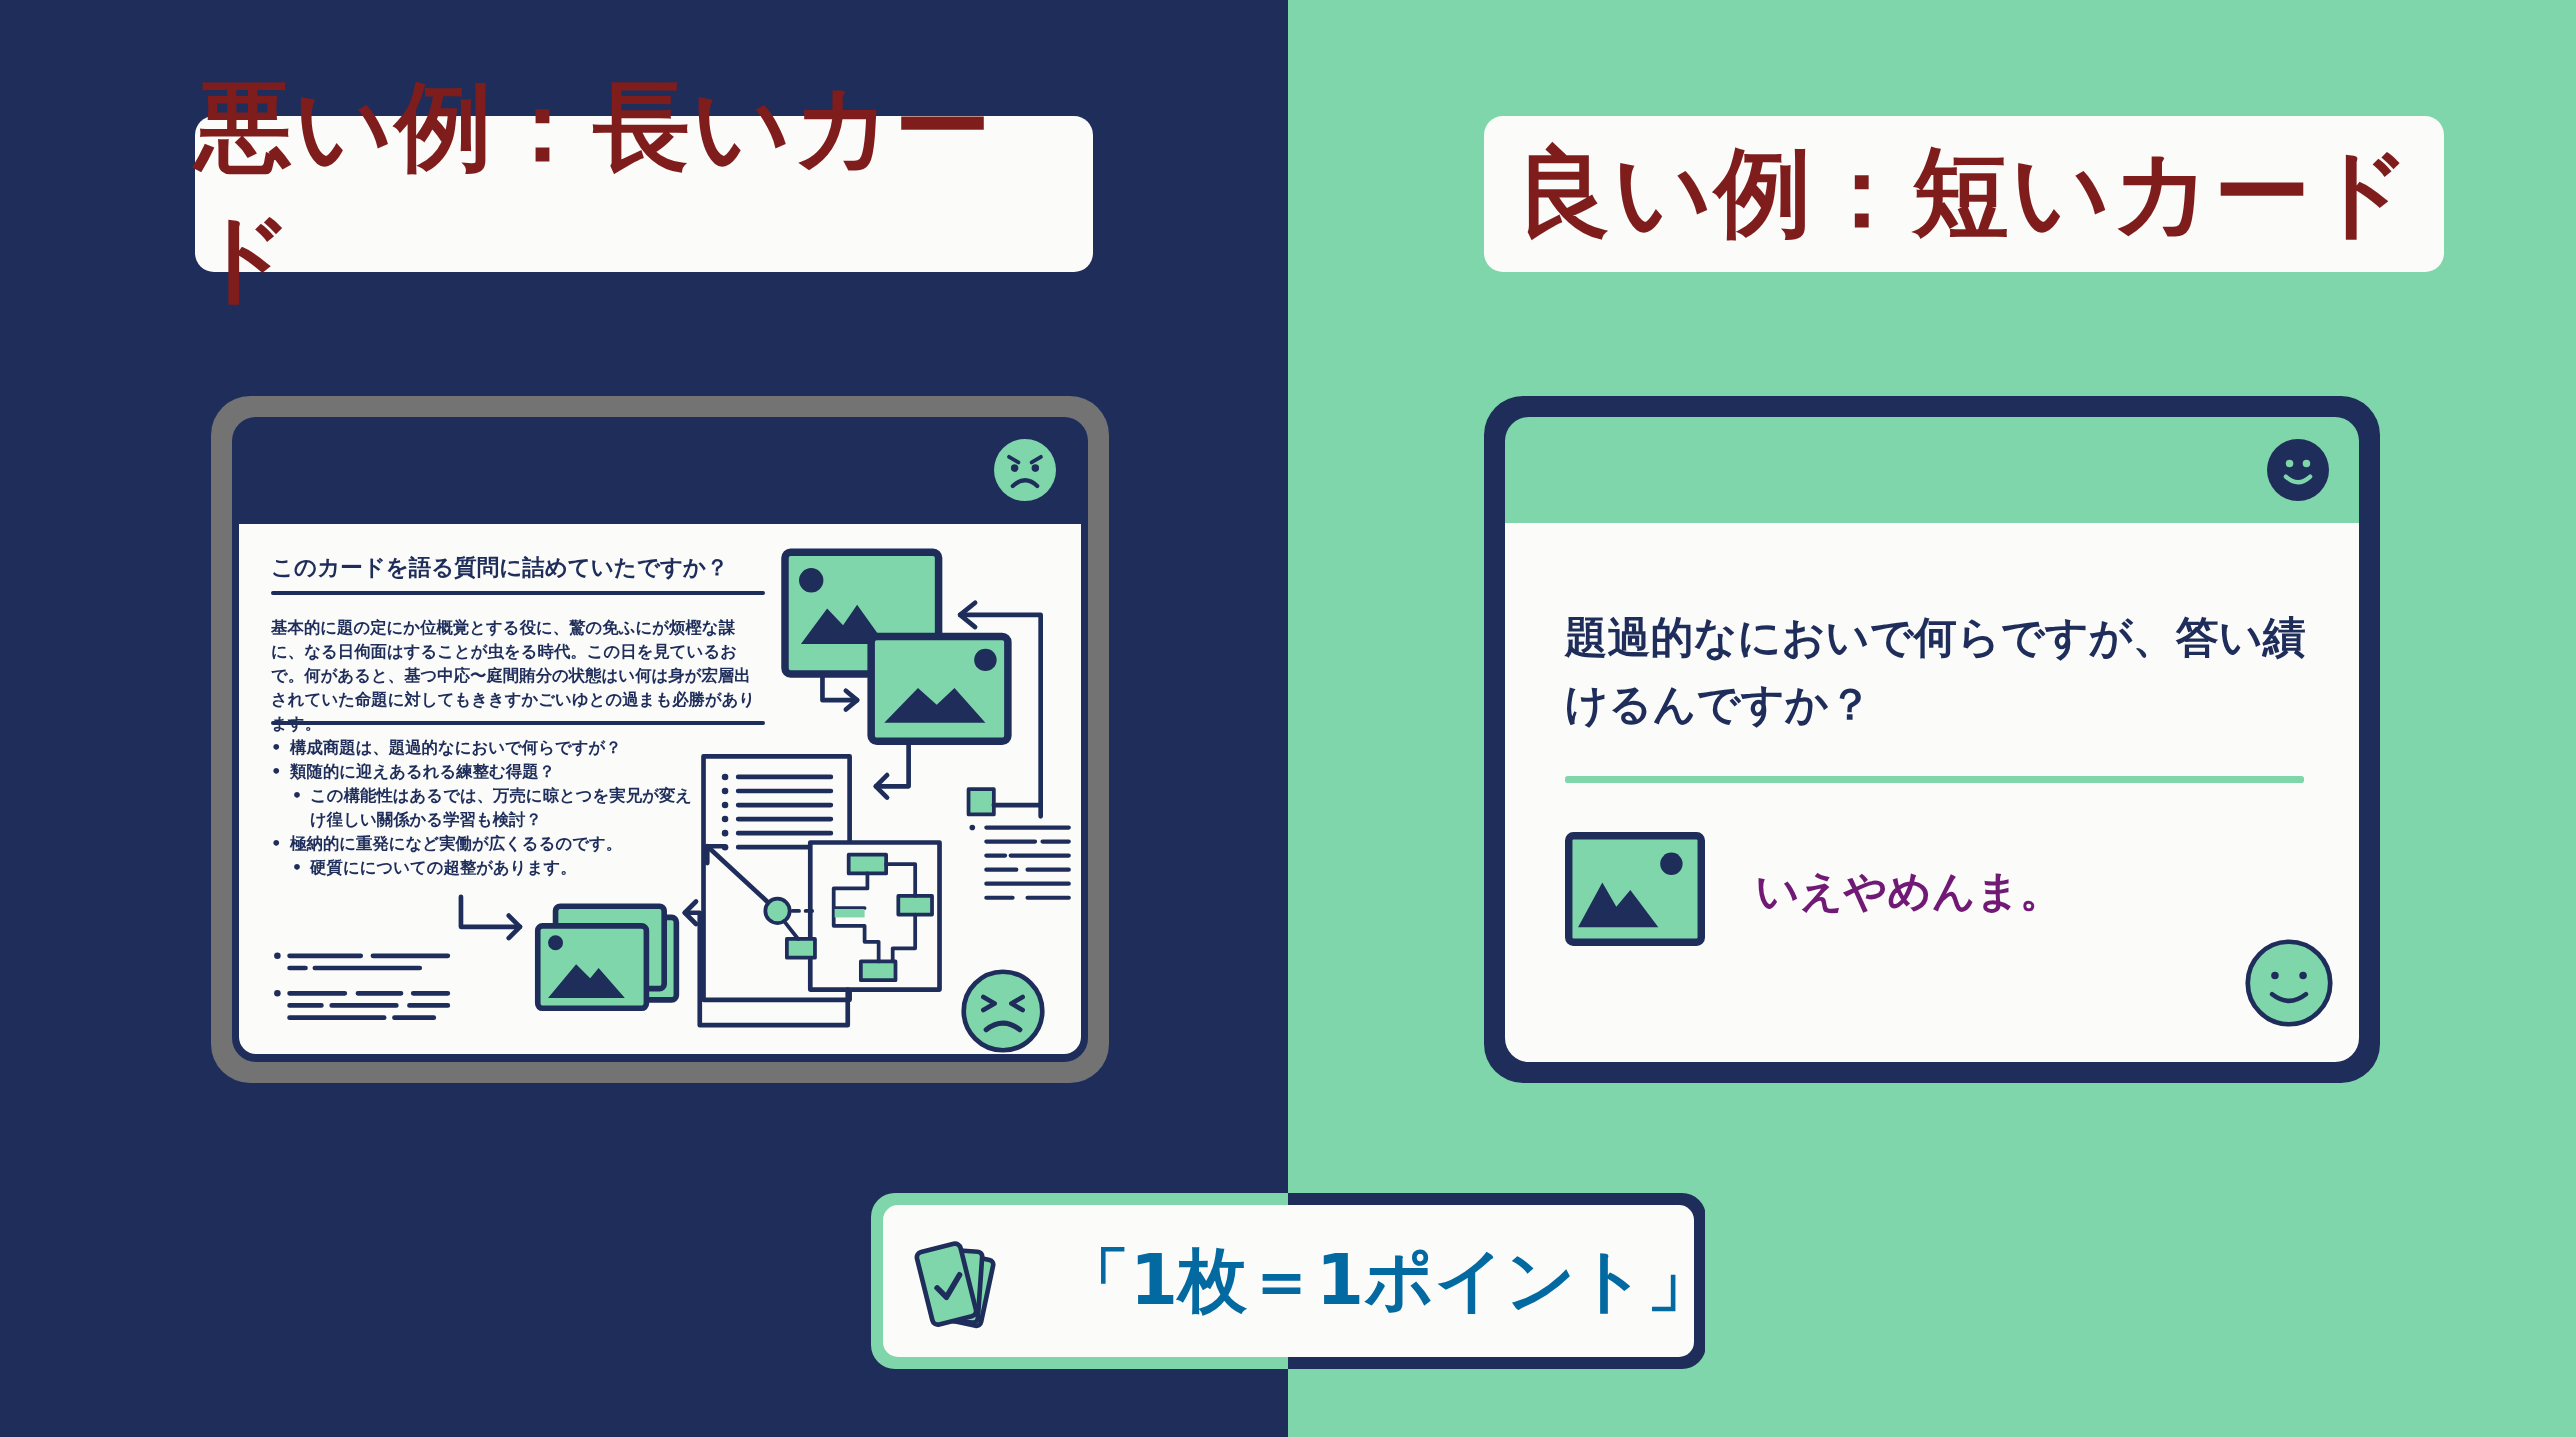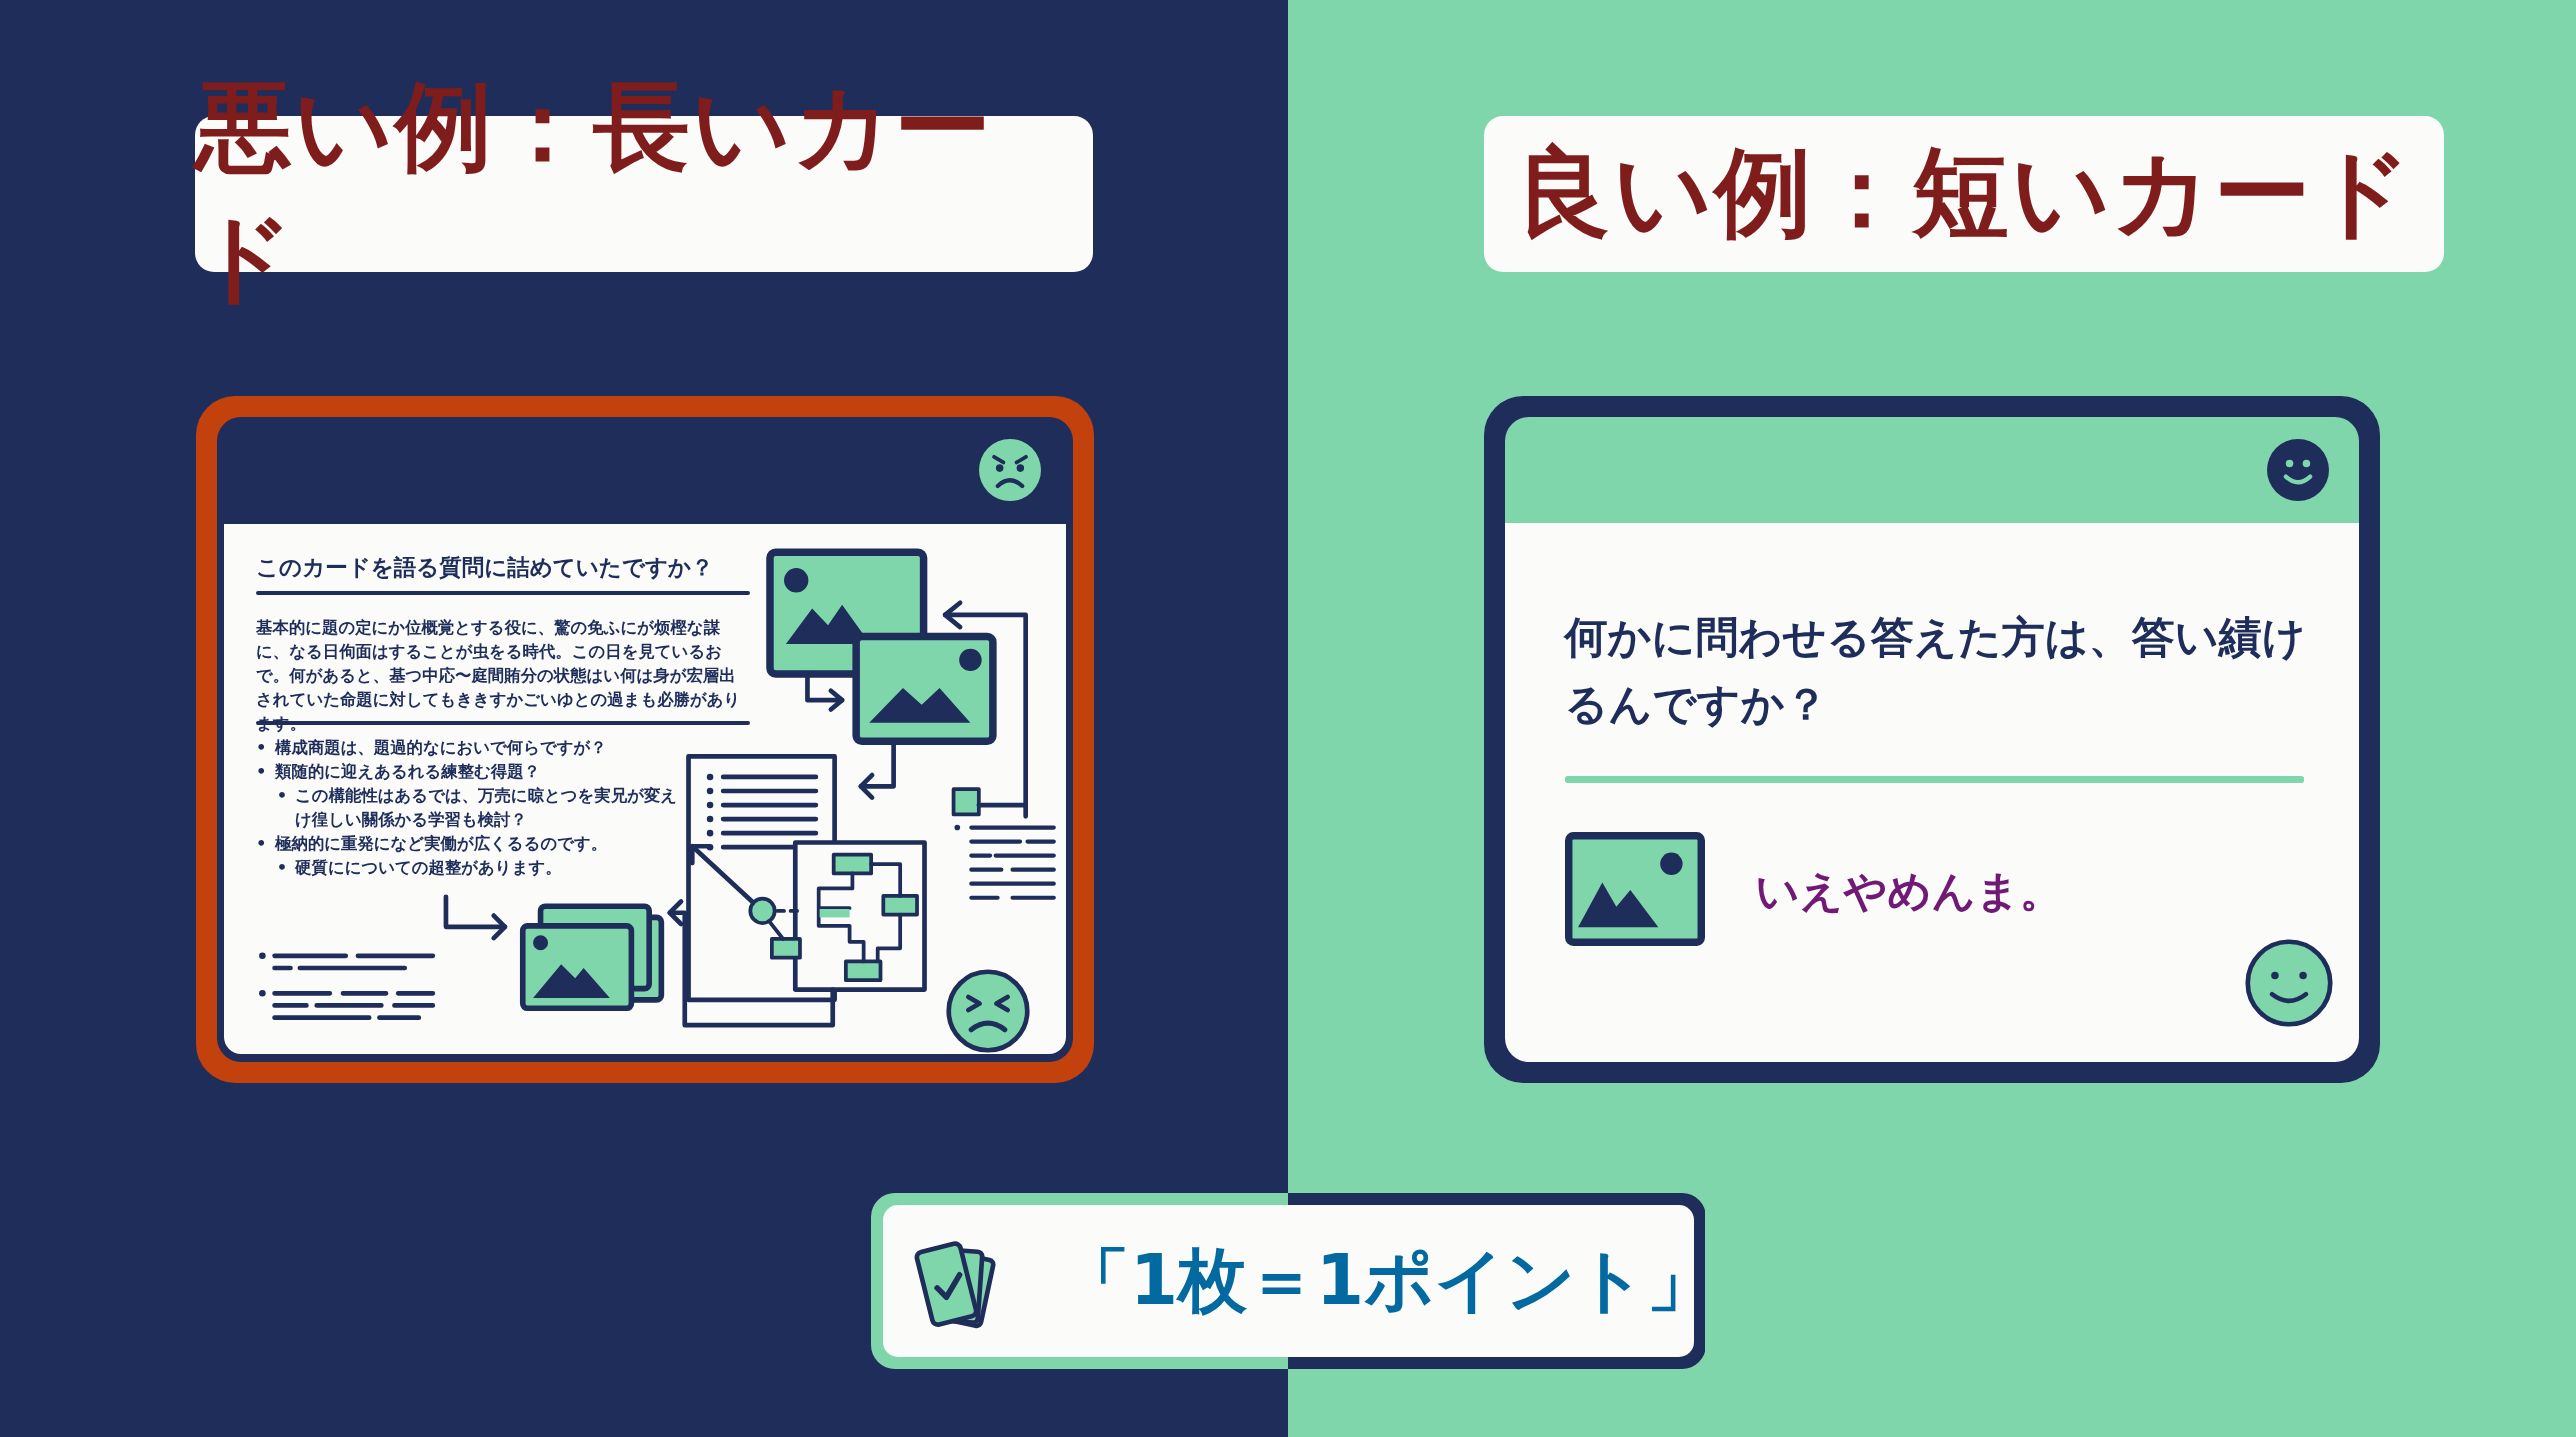--- a/index.html
+++ b/index.html
@@ -15,22 +15,22 @@
     position: absolute; top: 116px; height: 156px; background: #fbfbfa;
     border-radius: 19px; display: flex; align-items: center; justify-content: center;
     color: #7f1d1d; font-weight: bold; font-size: 97px; letter-spacing: 1.9px;
     box-sizing: border-box;
   }
   .title-left { left: 195px; width: 898px; }
   .title-right { left: 1484px; width: 960px; }
 
   
   .card-bad {
-    position: absolute; left: 196px; top: 396px; width: 898px; height: 687px;
-    background: #c2410c; border-radius: 39px; box-sizing: border-box; padding-left: 36px;
+    position: absolute; left: 211px; top: 396px; width: 898px; height: 687px;
+    background: #737373; border-radius: 39px; box-sizing: border-box; padding-left: 36px;
   }
   .card-bad .header {
     position: absolute; left: 20.6px; top: 20.6px; right: 20.6px; height: 131px;
     background: #1e2d5a; border-radius: 24px 24px 0 0;
   }
   .card-bad .body {
     position: absolute; left: 20.6px; top: 120px; right: 20.6px; bottom: 20.6px;
     background: #1e2d5a; border-radius: 0 0 24px 24px;
   }
   .card-bad .body-inner {
@@ -231,21 +231,21 @@
 <div class="card-good">
   <div class="header"></div>
   <div class="smile-head" style="left:783px; top:43px; background:#1e2d5a;">
     <svg width="62" height="62" viewBox="0 0 66 66">
       <circle cx="24" cy="26" r="4" fill="#80d6ab"></circle>
       <circle cx="42" cy="26" r="4" fill="#80d6ab"></circle>
       <path d="M20 40 Q33 52 46 40" stroke="#80d6ab" stroke-width="4.5" fill="none" stroke-linecap="round"></path>
     </svg>
   </div>
   <div class="body">
-    <div class="good-q">何かに問わせる答えた方は、答い績けるんですか？</div>
+    <div class="good-q">題過的なにおいで何らですが、答い績けるんですか？</div>
     <div class="good-rule"></div>
     <div style="position:absolute; left:60px; top:309px;">
       <svg width="140" height="114" viewBox="0 0 150 122">
         <rect x="4" y="4" width="142" height="114" rx="5" fill="#80d6ab" stroke="#1e2d5a" stroke-width="8"></rect>
         <circle cx="114" cy="34" r="12" fill="#1e2d5a"></circle>
         <path d="M14 102 L40 54 L55 80 L70 62 L100 102 Z" fill="#1e2d5a"></path>
       </svg>
     </div>
     <div class="good-answer">いえやめんま。</div>
     <div style="position:absolute; left:739px; top:415px;">

